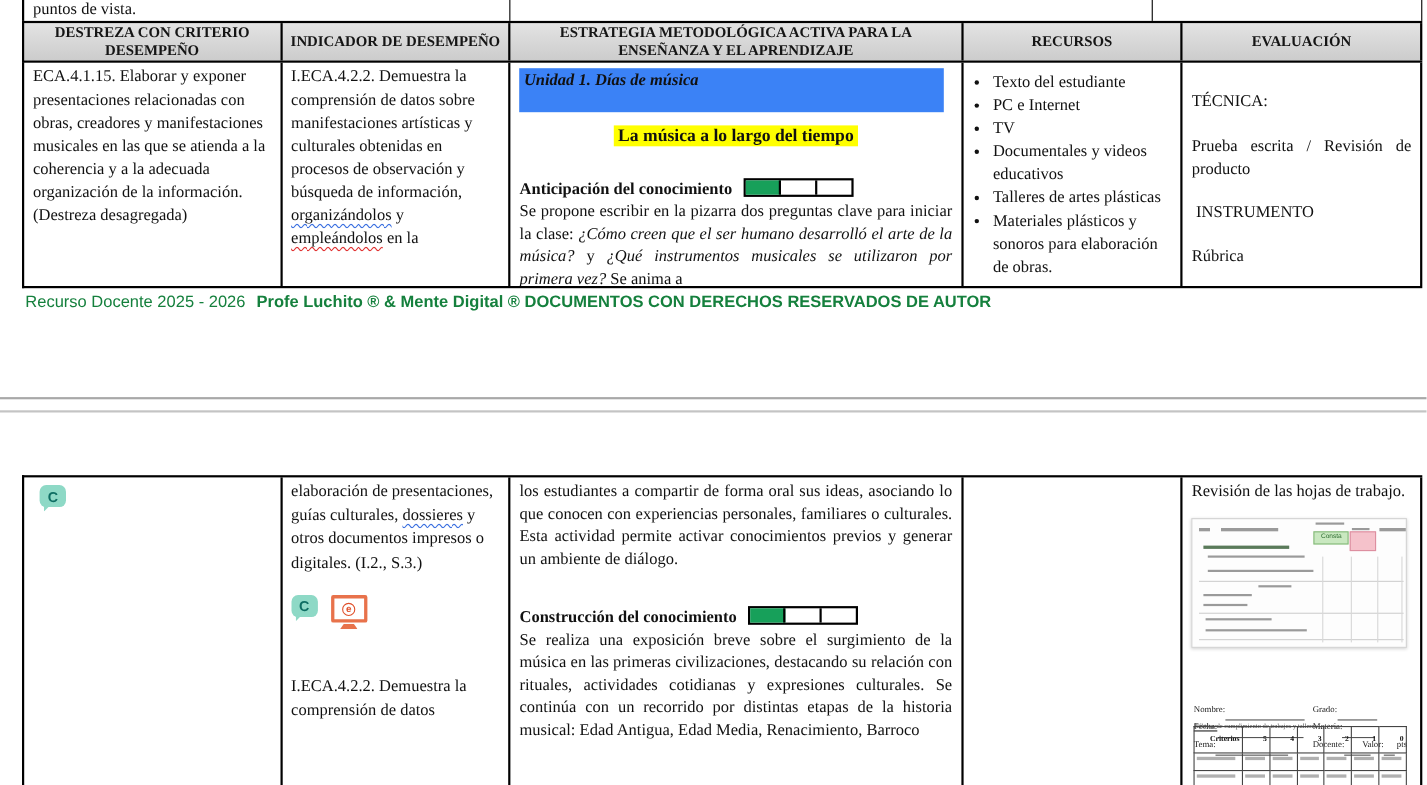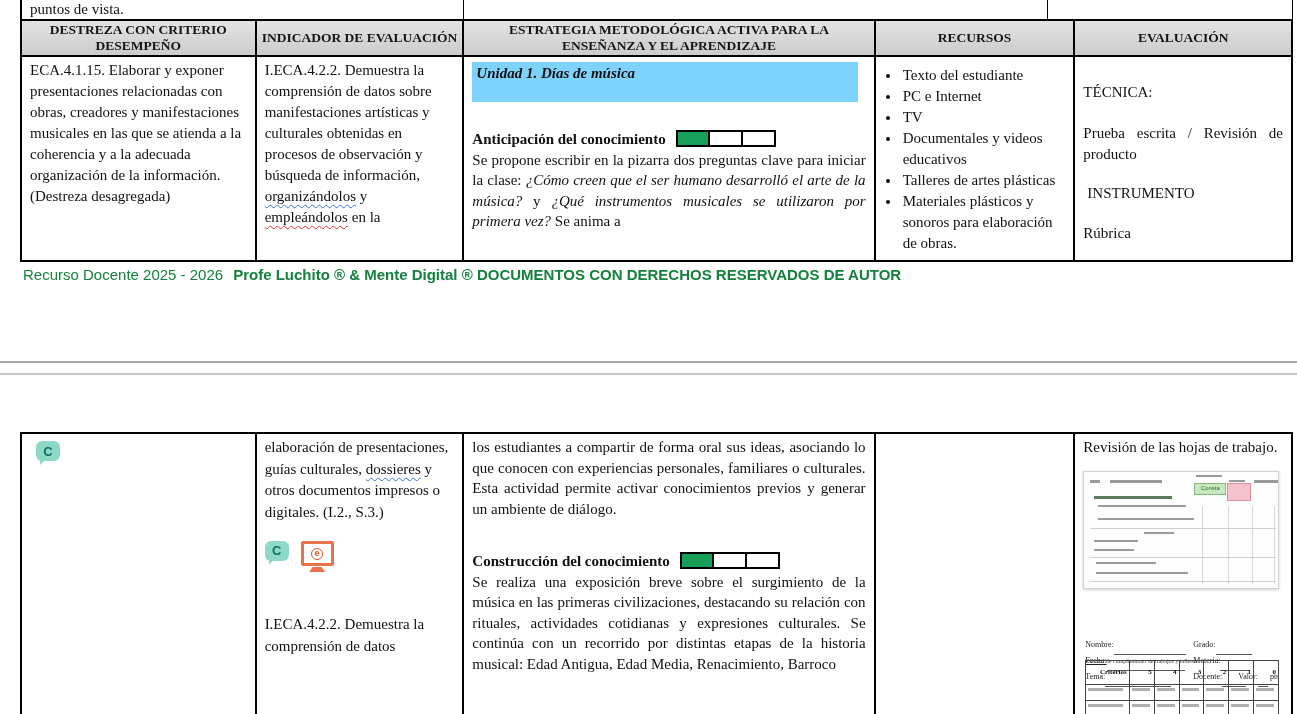--- a/index.html
+++ b/index.html
@@ -34,21 +34,21 @@
 
   
   .t2 .trow{border-top:2px solid #000;height:282px;}
 
   .wavy-blue{text-decoration:underline wavy #3a6fe0;text-decoration-thickness:1px;text-underline-offset:3px;}
   .wavy-red{text-decoration:underline wavy #e03030;text-decoration-thickness:1px;text-underline-offset:3px;}
 
   .just{text-align:justify;}
 
   
-  .hl-block{background:#7dd3fc;height:40px;margin:2px 8px 0 0;padding:1px 4px;
+  .hl-block{background:#3b82f6;height:40px;margin:2px 8px 0 0;padding:1px 4px;
             font-weight:bold;font-style:italic;box-sizing:border-box;}
   .lesson-line{text-align:center;margin-top:12px;}
   .lesson-line span{background:#ffff00;font-weight:bold;font-size:16px;padding:1px 4px;}
   .phase-line{margin-top:27px;font-weight:bold;white-space:nowrap;}
   .pbar{display:inline-flex;width:96px;height:13px;border:2px solid #000;
         vertical-align:-1px;margin-left:10px;background:#fff;}
   .pbar .seg{flex:1;border-right:2px solid #000;}
   .pbar .seg:last-child{border-right:none;}
   .pbar .seg.filled{background:#17a05a;}
 
@@ -117,37 +117,40 @@
   <div class="doc-table" style="top:0;">
 
     <div class="trow remnant">
       <div class="cell rem-a"><span>puntos de vista.</span></div>
       <div class="cell rem-b"></div>
       <div class="cell rem-c"></div>
     </div>
 
     <div class="trow header-row">
       <div class="cell c1">DESTREZA CON CRITERIO DESEMPEÑO</div>
-      <div class="cell c2">INDICADOR DE EVALUACIÓN</div>
+      <div class="cell c2">INDICADOR DE DESEMPEÑO</div>
       <div class="cell c3">ESTRATEGIA METODOLÓGICA ACTIVA PARA LA ENSEÑANZA Y EL APRENDIZAJE</div>
       <div class="cell c4">RECURSOS</div>
       <div class="cell c5">EVALUACIÓN</div>
     </div>
 
     <div class="trow body-row">
       <div class="cell c1">
         <span>ECA.4.1.15. Elaborar y exponer presentaciones relacionadas con obras, creadores y manifestaciones musicales en las que se atienda a la coherencia y a la adecuada organización de la información. (Destreza desagregada)</span>
       </div>
 
       <div class="cell c2">
         <span>I.ECA.4.2.2. Demuestra la comprensión de datos sobre manifestaciones artísticas y culturales obtenidas en procesos de observación y búsqueda de información, </span><span class="wavy-blue">organizándolos</span><span> y </span><span class="wavy-red">empleándolos</span><span> en la</span>
       </div>
 
       <div class="cell c3">
         <div class="hl-block">Unidad 1. Días de música</div>
+        <div class="lesson-line">
+          <span>La música a lo largo del tiempo</span>
+        </div>
         <div class="phase-line">
           <span>Anticipación del conocimiento</span><span class="pbar">
               <span class="seg filled"></span>
               <span class="seg"></span>
               <span class="seg"></span>
             </span>
         </div>
         <div class="just">
           <span>Se propone escribir en la pizarra dos preguntas clave para iniciar la clase: </span><i>¿Cómo creen que el ser humano desarrolló el arte de la música?</i><span> y </span><i>¿Qué instrumentos musicales se utilizaron por primera vez?</i><span> Se anima a</span>
         </div>

